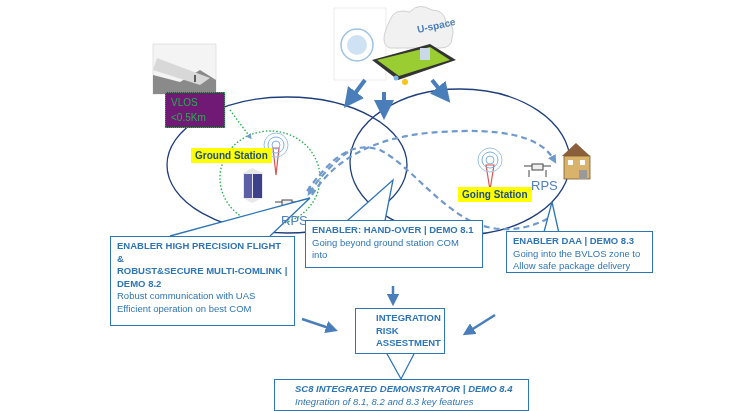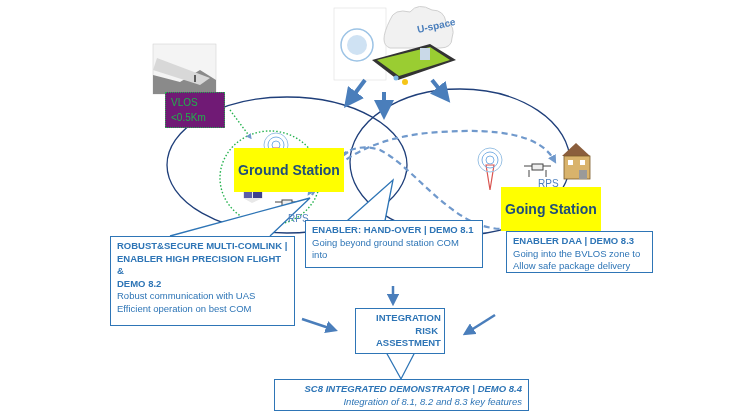--- a/index.html
+++ b/index.html
@@ -1,23 +1,23 @@
 <!DOCTYPE html>
 <html><head>
 <meta charset="utf-8">
 <style>
   html,body{margin:0;padding:0;background:#ffffff;}
   body{width:729px;height:411px;position:relative;overflow:hidden;font-family:"Liberation Sans",sans-serif;}
   #canvas{position:absolute;left:0;top:0;width:729px;height:411px;}
   .box{position:absolute;background:#fff;border:1.5px solid #2e75b6;color:#2e75b6;font-size:9.5px;line-height:12.5px;box-sizing:border-box;padding:3px 6px;}
   .box .t{font-weight:bold;display:block;}
-  .label-y{position:absolute;background:#ffff00;color:#1f4e79;font-weight:bold;font-size:14px;padding:14px 4px;margin-left:43px;}
+  .label-y{position:absolute;background:#ffff00;color:#1f4e79;font-weight:bold;font-size:10px;padding:2px 4px;}
   .vlos{position:absolute;border:1.5px dotted #22b14c;color:#22b14c;font-size:10px;line-height:15px;padding:2px 5px;background:#701a75;box-sizing:border-box;}
-  .rps{position:absolute;font-size:10px;color:#4f81bd;margin-left:7px;}
-  .center{text-align:right;padding-left:20px;}
+  .rps{position:absolute;font-size:13px;color:#4f81bd;}
+  .center{text-align:left;padding-left:20px;}
 </style>
 </head>
 <body>
 
 <svg id="canvas" viewBox="0 0 729 411" xmlns="http://www.w3.org/2000/svg">
   <defs>
     <marker id="arr" viewBox="0 0 10 10" refX="5" refY="5" markerWidth="5" markerHeight="5" orient="auto">
       <path d="M0,0 L10,5 L0,10 z" fill="#4a7ebb"></path>
     </marker>
     <marker id="arrd" viewBox="0 0 10 10" refX="5" refY="5" markerWidth="4" markerHeight="4" orient="auto">
@@ -115,22 +115,22 @@
   <div>VLOS</div>
   <div>&lt;0.5Km</div>
 </div>
 
 <div class="label-y" style="left:191px;top:148px;">Ground Station</div>
 <div class="label-y" style="left:458px;top:187px;">Going Station</div>
 <div class="rps" style="left:281px;top:213px;">RPS</div>
 <div class="rps" style="left:531px;top:178px;">RPS</div>
 
 <div class="box" style="left:110px;top:236px;width:185px;height:90px;">
+  <span class="t">ENABLER HIGH PRECISION FLIGHT &amp;</span>
   <span class="t">ROBUST&amp;SECURE MULTI-COMLINK |</span>
-  <span class="t">ENABLER HIGH PRECISION FLIGHT &amp;</span>
   <span class="t">DEMO 8.2</span>
   <div>Robust communication with UAS</div>
   <div>Efficient operation on best COM</div>
 </div>
 
 <div class="box" style="left:305px;top:220px;width:178px;height:48px;">
   <span class="t">ENABLER: HAND-OVER | DEMO 8.1</span>
   <div>Going beyond ground station COM</div>
   <div>into</div>
 </div>

